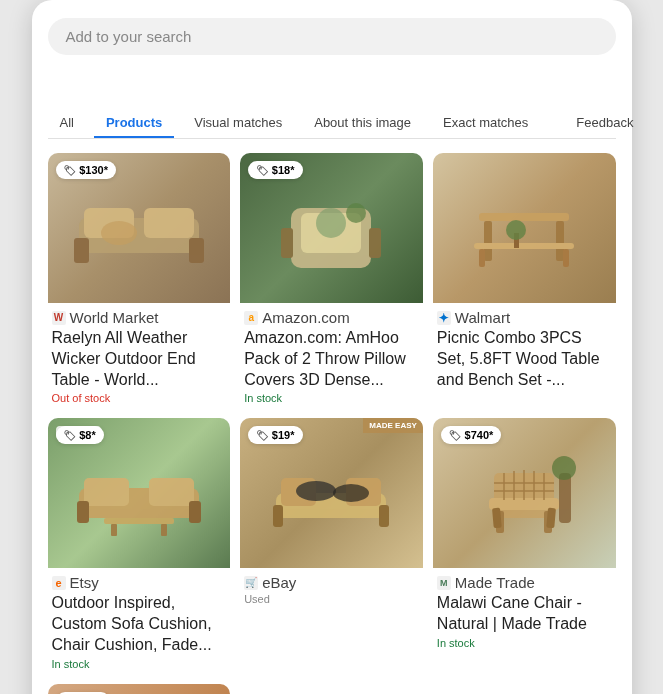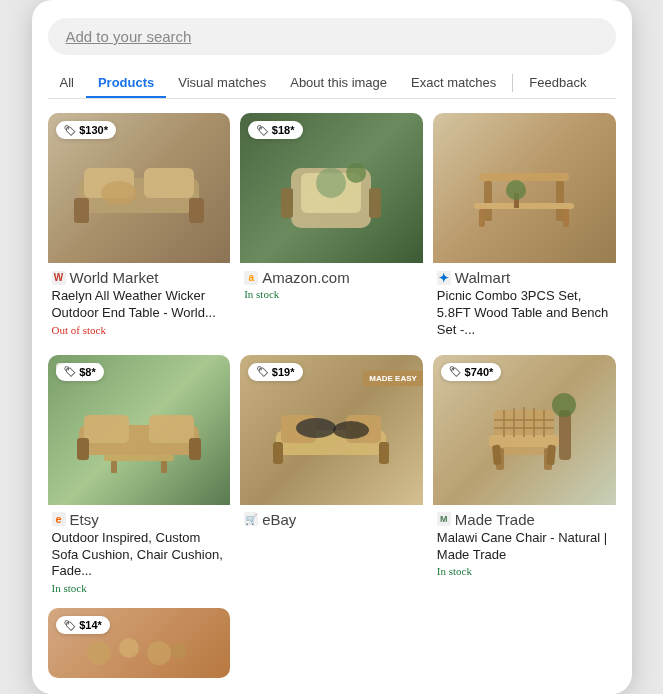--- a/index.html
+++ b/index.html
@@ -22,41 +22,41 @@
       background: #f1f1f1;
       border-radius: 24px;
       padding: 10px 18px;
       display: flex;
       align-items: center;
       margin-bottom: 14px;
     }
     .search-bar span {
       color: #888;
       font-size: 15px;
-      text-decoration: underline;
     }
     .tabs {
       display: flex;
-      gap: 0;
+      gap: 8px;
       border-bottom: 1px solid #e0e0e0;
       margin-bottom: 14px;
       align-items: flex-end;
     }
     .tab {
       font-size: 13px;
       padding: 6px 12px;
       cursor: pointer;
       color: #444;
       border-bottom: 2px solid transparent;
       white-space: nowrap;
     }
     .tab.active {
       color: #1a73e8;
       border-bottom: 2px solid #1a73e8;
       font-weight: 600;
+      margin-top: 40px;
     }
     .tab-divider {
       width: 1px;
       height: 18px;
       background: #ccc;
       margin: 0 4px 6px;
       align-self: flex-end;
     }
     .products-grid {
       display: grid;
@@ -112,29 +112,28 @@
       justify-content: center;
       font-size: 8px;
       font-weight: bold;
     }
     .store-name {
       font-size: 15px;
       color: #444;
       font-weight: 500;
     }
     .product-title {
-      font-size: 13px;
+      font-size: 16px;
       color: #222;
       line-height: 1.3;
       margin-bottom: 2px;
     }
     .stock-status {
       font-size: 11px;
       font-weight: 500;
-      font-family: Liberation Serif, serif;
     }
     .in-stock { color: #1a7a3c; }
     .out-stock { color: #d93025; }
     .used-status { color: #888; }
 
     
     .wm-logo { background: #f0f0f0; }
     .amz-logo { background: #f0f0f0; }
     .walmart-logo { background: #f0f0f0; }
     .etsy-logo { background: #f0f0f0; }
@@ -219,20 +218,21 @@
         <div class="price-badge">
           <span class="price-icon">🏷</span>
           <span>$18*</span>
         </div>
       </div>
       <div class="product-info">
         <div class="store-row">
           <div class="store-logo amz-logo" style="color:#ff9900;font-weight:bold;font-size:10px;">a</div>
           <span class="store-name">Amazon.com</span>
         </div>
+        <div class="product-title">Amazon.com: AmHoo Pack of 2 Throw Pillow Covers 3D Dense...</div>
         <div class="stock-status in-stock">In stock</div>
       </div>
     </div>
 
     <div class="product-card">
       <div class="product-img-wrap">
         <div style="width:100%;height:100%;background:linear-gradient(135deg,#d4c4a0,#b89868,#9a7e50);display:flex;align-items:center;justify-content:center;">
           <svg width="140" height="100" viewBox="0 0 140 100" style="opacity:0.9">
 
             <rect x="25" y="35" width="90" height="8" rx="3" fill="#c8a060"></rect>
@@ -287,21 +287,21 @@
         </div>
         <div class="product-title">Outdoor Inspired, Custom Sofa Cushion, Chair Cushion, Fade...</div>
         <div class="stock-status in-stock">In stock</div>
       </div>
     </div>
 
     <div class="product-card">
       <div class="product-img-wrap">
         <div style="width:100%;height:100%;background:linear-gradient(135deg,#c8b080,#a89060,#d4c090);display:flex;align-items:center;justify-content:center;position:relative;">
 
-          <div style="position:absolute;top:16px;right:0;background:rgba(180,140,80,0.9);padding:3px 6px;font-size:8px;color:white;font-weight:bold;">MADE EASY</div>
+          <div style="position:absolute;top:0;right:0;background:rgba(180,140,80,0.9);padding:3px 6px;font-size:8px;color:white;font-weight:bold;">MADE EASY</div>
           <svg width="140" height="100" viewBox="0 0 140 100" style="opacity:0.9">
 
             <rect x="15" y="50" width="110" height="25" rx="8" fill="#d4b870"></rect>
             <rect x="20" y="35" width="35" height="28" rx="5" fill="#c8a060"></rect>
             <rect x="85" y="35" width="35" height="28" rx="5" fill="#c8a060"></rect>
             <rect x="12" y="62" width="10" height="22" rx="3" fill="#8b6830"></rect>
             <rect x="118" y="62" width="10" height="22" rx="3" fill="#8b6830"></rect>
 
             <ellipse cx="55" cy="48" rx="20" ry="10" fill="#2a2a2a" opacity="0.8"></ellipse>
             <ellipse cx="90" cy="50" rx="18" ry="9" fill="#1a1a1a" opacity="0.7"></ellipse>
@@ -310,20 +310,21 @@
         <div class="price-badge">
           <span class="price-icon">🏷</span>
           <span>$19*</span>
         </div>
       </div>
       <div class="product-info">
         <div class="store-row">
           <div class="store-logo ebay-logo" style="font-size:10px;">🛒</div>
           <span class="store-name">eBay</span>
         </div>
+        <div class="stock-status used-status">Used</div>
       </div>
     </div>
 
     <div class="product-card">
       <div class="product-img-wrap">
         <div style="width:100%;height:100%;background:linear-gradient(135deg,#d4c4a0,#b8a070,#c8d0b8);display:flex;align-items:center;justify-content:center;">
           <svg width="140" height="100" viewBox="0 0 140 100" style="opacity:0.9">
 
             <rect x="40" y="30" width="60" height="45" rx="5" fill="#c8a060" opacity="0.8"></rect>
             <rect x="35" y="55" width="70" height="12" rx="4" fill="#d4b070"></rect>

